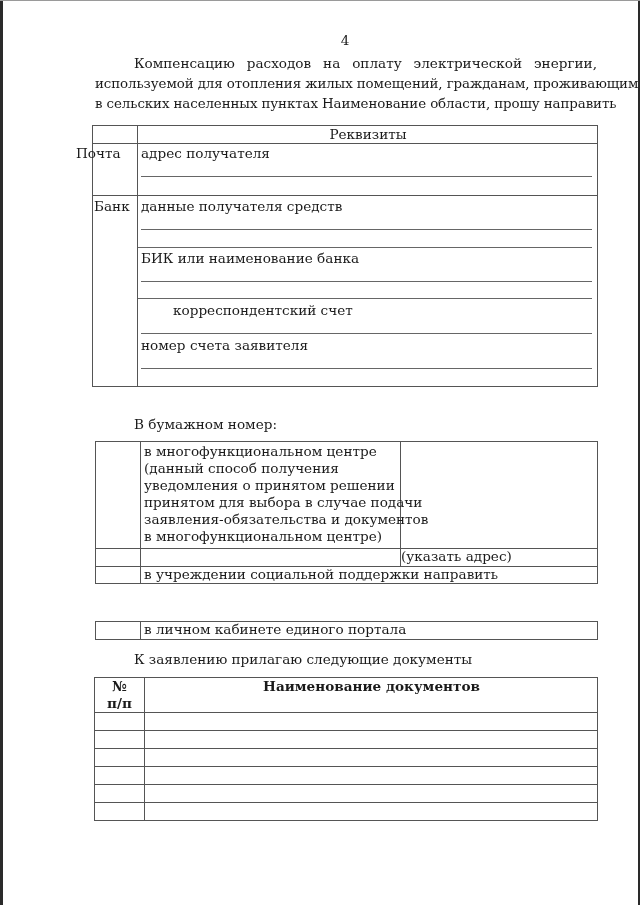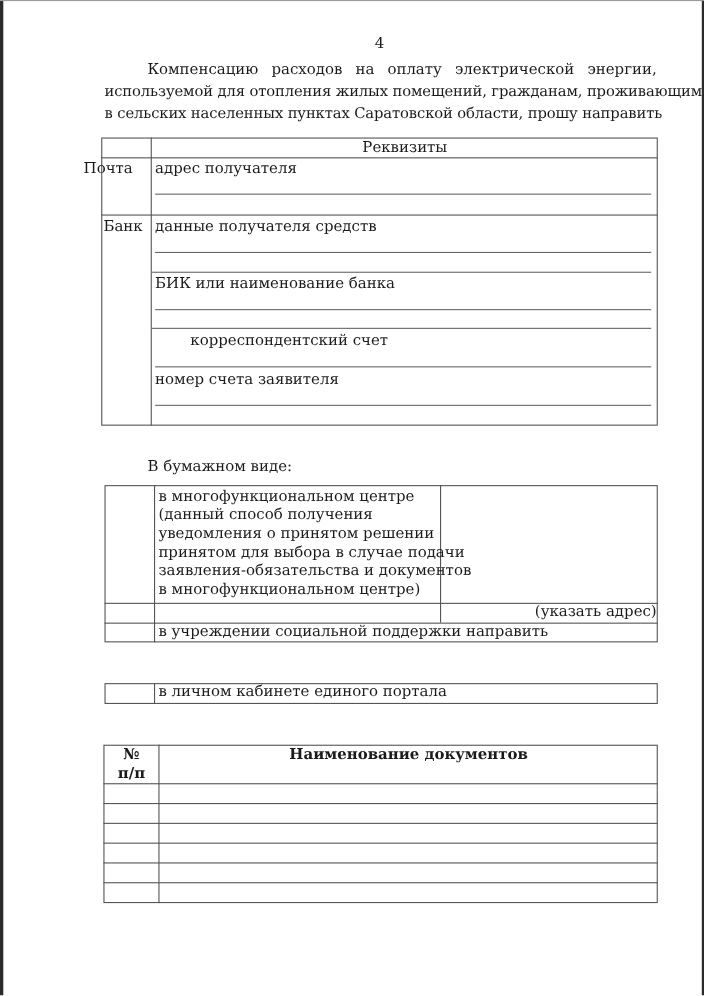--- a/index.html
+++ b/index.html
@@ -81,21 +81,21 @@
 
   <div class="txt" style="left:134px; top:55px; width:463px; display:flex; justify-content:space-between;">
     <span>Компенсацию</span>
     <span>расходов</span>
     <span>на</span>
     <span>оплату</span>
     <span>электрической</span>
     <span>энергии,</span>
   </div>
   <div class="txt" style="left:95px; top:75px; font-size:13.4px; letter-spacing:-0.1px;">используемой для отопления жилых помещений, гражданам, проживающим</div>
-  <div class="txt" style="left:95px; top:95px; font-size:13.4px; letter-spacing:-0.1px;">в сельских населенных пунктах Саратовской области, прошу направить</div>
+  <div class="txt" style="left:95px; top:95px; font-size:13.4px; letter-spacing:-0.1px;">в сельских населенных пунктах Наименование области, прошу направить</div>
 
   <div>
     <div class="box" style="left:92px; top:125px; width:506px; height:262px;"></div>
     <div class="vline" style="left:137px; top:125px; height:262px;"></div>
     <div class="hline" style="left:92px; top:143px; width:506px;"></div>
     <div class="cell-text" style="left:138px; width:460px; text-align:center; top:126px;">Реквизиты</div>
 
     <div class="cell-text" style="left:76px; top:145px;">Почта</div>
     <div class="cell-text" style="left:141px; top:145px;text-align:right;">адрес получателя</div>
     <div class="hline" style="left:141px; top:176px; width:451px; background:#666;"></div>
@@ -110,53 +110,54 @@
     <div class="hline" style="left:141px; top:281px; width:451px; background:#666;"></div>
     <div class="hline" style="left:138px; top:298px; width:454px; background:#666;"></div>
 
     <div class="cell-text" style="left:141px; top:302px;margin-left:32px;">корреспондентский счет</div>
     <div class="hline" style="left:141px; top:333px; width:451px; background:#666;"></div>
 
     <div class="cell-text" style="left:141px; top:337px;">номер счета заявителя</div>
     <div class="hline" style="left:141px; top:368px; width:451px; background:#666;"></div>
   </div>
 
-  <div class="txt" style="left:134px; top:416px;">В бумажном виде:</div>
+  <div class="txt" style="left:134px; top:416px;">В бумажном номер:</div>
 
   <div>
     <div class="box" style="left:95px; top:441px; width:503px; height:143px;"></div>
     <div class="vline" style="left:140px; top:441px; height:143px;"></div>
     <div class="vline" style="left:400px; top:441px; height:125px;"></div>
     <div class="hline" style="left:95px; top:548px; width:503px;"></div>
     <div class="hline" style="left:95px; top:566px; width:503px;"></div>
 
     <div class="abs" style="left:96px; top:442px; width:43px; height:105px;"></div>
     <div class="cell-text" style="left:144px; top:443px;">в многофункциональном центре</div>
     <div class="cell-text" style="left:144px; top:460px;">(данный способ получения</div>
     <div class="cell-text" style="left:144px; top:477px;">уведомления о принятом решении</div>
     <div class="cell-text" style="left:144px; top:494px;">принятом для выбора в случае подачи</div>
     <div class="cell-text" style="left:144px; top:511px;">заявления-обязательства и документов</div>
     <div class="cell-text" style="left:144px; top:528px;">в многофункциональном центре)</div>
     <div class="abs" style="left:401px; top:442px; width:196px; height:105px;"></div>
 
     <div class="abs" style="left:96px; top:549px; width:43px; height:16px;"></div>
-    <div class="cell-text" style="left:401px; width:196px; text-align:right; top:548px;">(указать адрес)</div>
+    <div class="cell-text" style="left:401px; width:196px; text-align:left; top:548px;">(указать адрес)</div>
 
     <div class="abs" style="left:96px; top:567px; width:43px; height:16px;"></div>
     <div class="cell-text" style="left:144px; top:566px;">в учреждении социальной поддержки направить</div>
   </div>
 
 
   <div>
     <div class="box" style="left:95px; top:621px; width:503px; height:19px;"></div>
     <div class="vline" style="left:140px; top:621px; height:19px;"></div>
     <div class="abs" style="left:96px; top:622px; width:43px; height:17px;"></div>
     <div class="cell-text" style="left:144px; top:621px;">в личном кабинете единого портала</div>
   </div>
 
+  <div class="txt" style="left:134px; top:651px;">К заявлению прилагаю следующие документы</div>
 
   <div>
     <div class="box" style="left:94px; top:677px; width:504px; height:144px;"></div>
     <div class="vline" style="left:144px; top:677px; height:144px;"></div>
     <div class="hline" style="left:94px; top:712px; width:504px;"></div>
     <div class="hline" style="left:94px; top:730px; width:504px;"></div>
     <div class="hline" style="left:94px; top:748px; width:504px;"></div>
     <div class="hline" style="left:94px; top:766px; width:504px;"></div>
     <div class="hline" style="left:94px; top:784px; width:504px;"></div>
     <div class="hline" style="left:94px; top:802px; width:504px;"></div>

